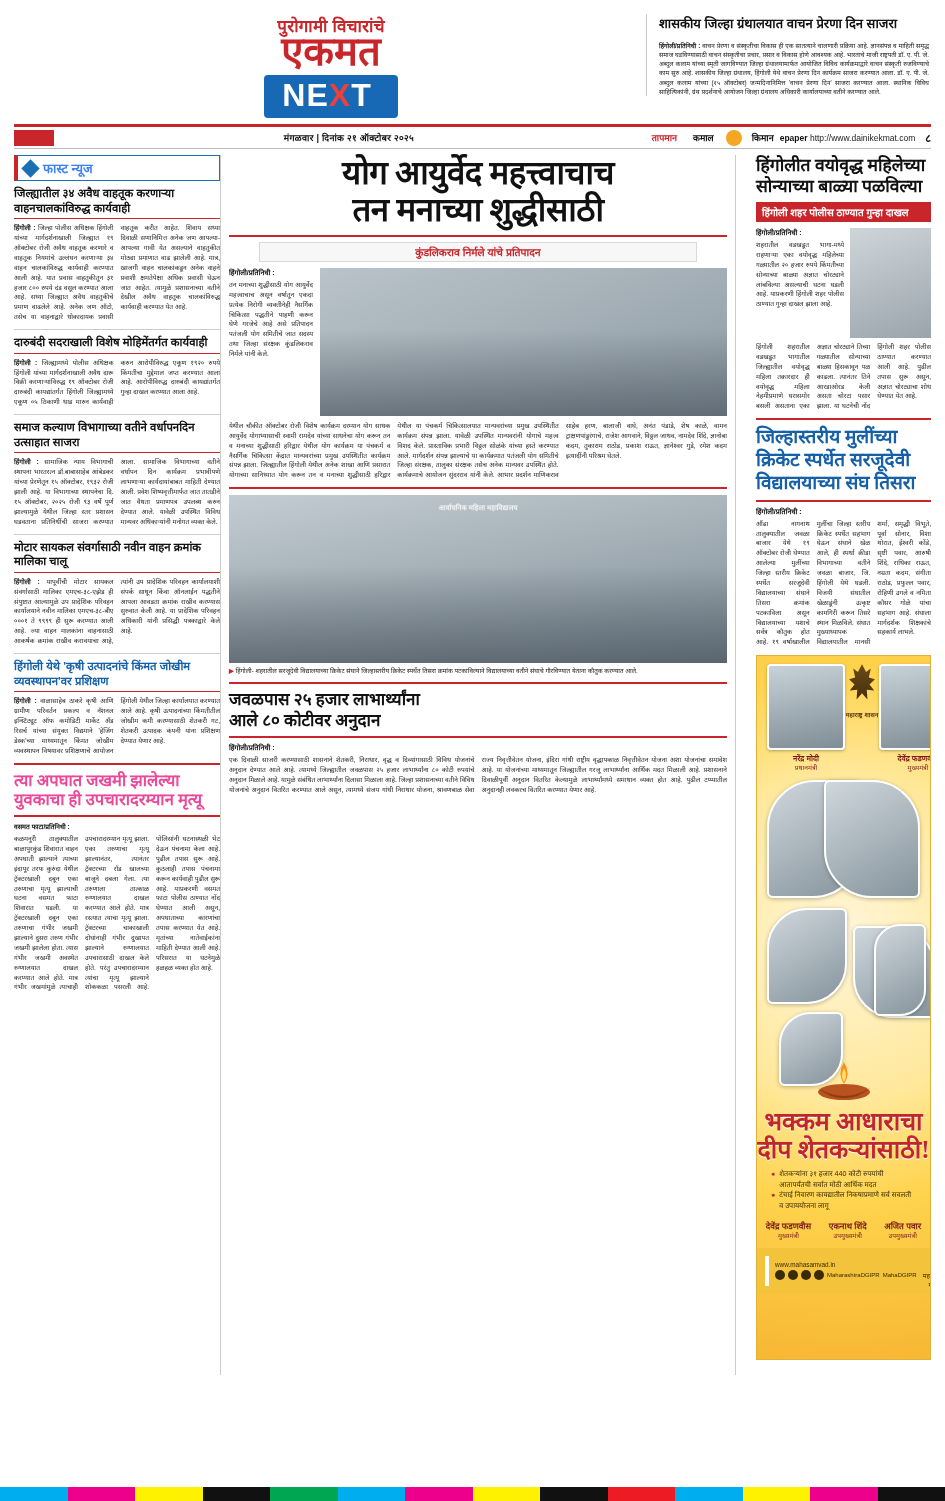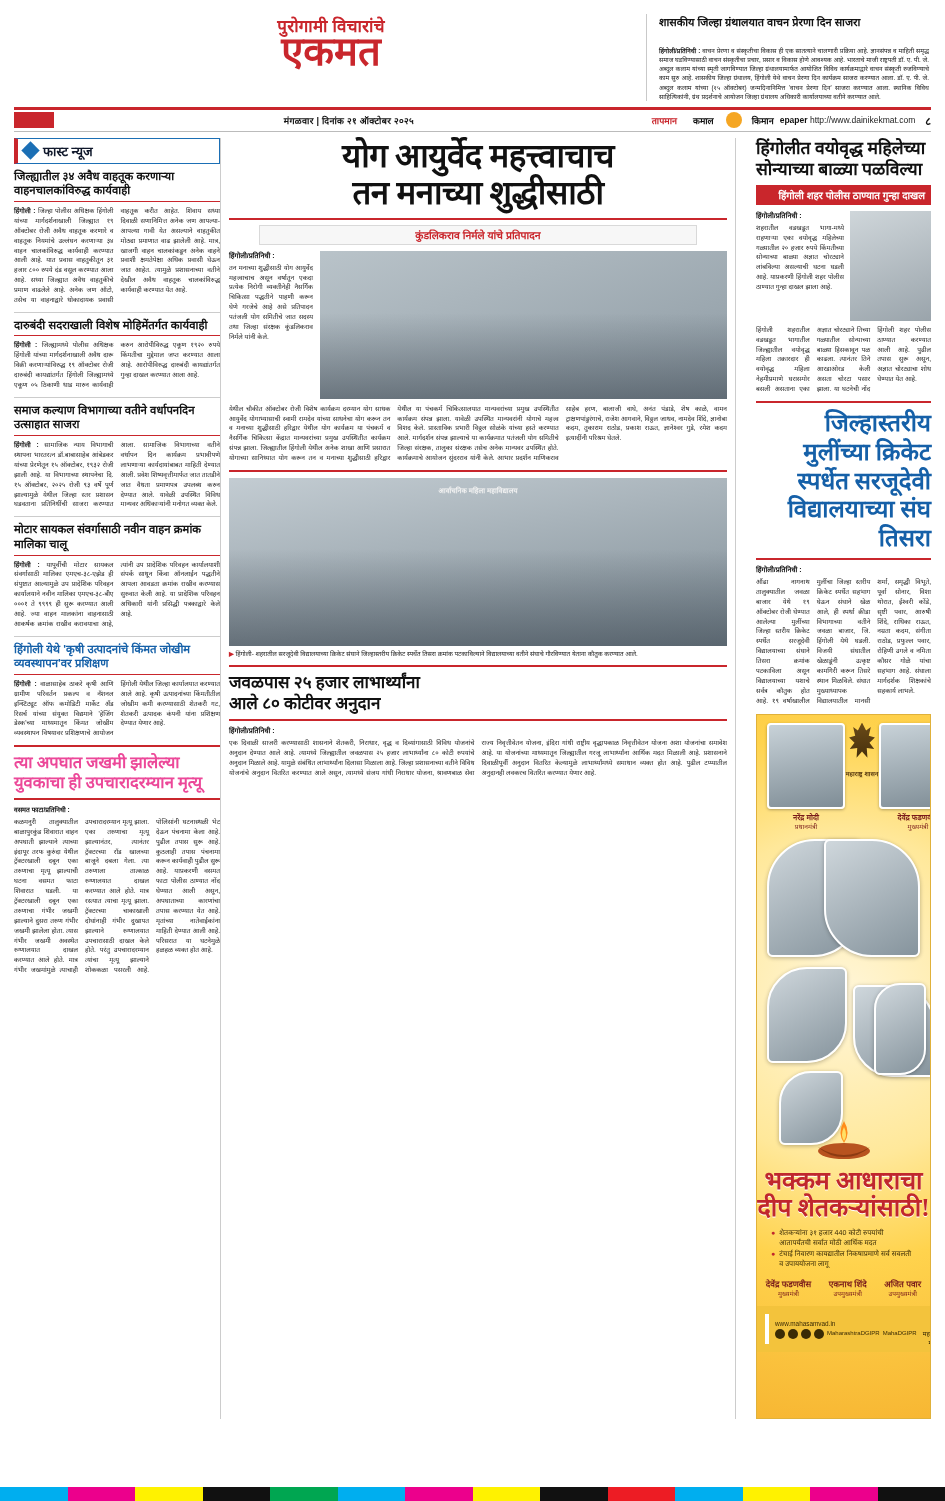--- a/index.html
+++ b/index.html
@@ -30,21 +30,21 @@
     font-family:"Liberation Serif", serif; font-size:40px; font-weight:bold;
     color:#c9262c; text-align:center; line-height:0.95;
   }
   .logo-next {
     margin-top:4px; background:#1769b5; color:#fff; font-weight:bold;
     font-size:32px; padding:2px 26px 4px 18px; border-radius:4px;
     display:inline-block; letter-spacing:1px; position:relative;
   }
   .logo-next .x { color:#e8413e; }
   .masthead-news { flex:1; padding-left:12px; border-left:1px solid #c9c9c9; }
-  .mh-head { font-size:11px; font-weight:bold; color:#111; margin-bottom:17px; }
+  .mh-head { font-size:13px; font-weight:bold; color:#111; margin-bottom:9px; }
   .mh-body { font-size:6.3px; line-height:1.45; text-align:justify; color:#222; }
 
   
   .redbar {
     height:3px; background:#c9262c; margin:2px 14px 0 14px;
   }
   .infobar {
     display:flex; align-items:center; margin:0 14px; height:22px;
     border-bottom:1px solid #bbb; font-size:9px;
   }
@@ -67,21 +67,21 @@
   
   .fastnews-hdr {
     display:flex; align-items:center; gap:6px;
     border:1px solid #1b6fb5; border-left:4px solid #c9262c;
     padding:3px 6px; margin-bottom:5px;
   }
   .fastnews-hdr .dia {
     width:13px; height:13px; background:#1b6fb5; transform:rotate(45deg);
     display:inline-block;
   }
-  .fastnews-hdr .lbl { color:#0f172a; font-weight:bold; font-size:13px; }
+  .fastnews-hdr .lbl { color:#3b82f6; font-weight:bold; font-size:13px; }
 
   .news-item { margin-bottom:7px; }
   .ni-title {
     font-size:11.4px; font-weight:bold; line-height:1.28; color:#111;
     border-bottom:1px solid #c9262c; padding-bottom:3px; margin-bottom:4px;
   }
   .ni-title.blue { color:#1560a8; }
   .ni-body { font-size:6.6px; line-height:1.5; text-align:justify; color:#222; }
   .hr-thin { border:0; border-top:1px solid #ccc; margin:5px 0; }
 
@@ -107,25 +107,25 @@
   }
   .cap { font-size:6.3px; line-height:1.45; color:#222; text-align:justify; margin-top:3px; }
 
   
   .rh-head {
     font-family:"Liberation Serif", serif; font-size:17.5px; font-weight:bold;
     line-height:1.2; color:#111;
   }
   .rh-band {
     background:#c9262c; color:#fff; font-size:10px; font-weight:bold;
-    padding:3px 6px; margin:5px 0 6px 0; display:block;text-align:right;
+    padding:3px 6px; margin:5px 0 6px 0; display:block;
   }
   .blue-head {
-    font-family:"Liberation Serif", serif; font-size:24px; font-weight:bold;
-    line-height:1.2; color:#1560a8;text-align:right;
+    font-family:"Liberation Serif", serif; font-size:19px; font-weight:bold;
+    line-height:1.2; color:#1560a8;
   }
 
   .sec-rule { height:2px; background:#c9262c; margin:7px 0 6px 0; }
 
   
   .advert {
     position:relative; margin-top:8px; overflow:hidden;
     background:radial-gradient(circle at 50% 40%, #fff6d9 0%, #ffe89a 38%, #ffd34d 62%, #f7b733 100%);
     border:1px solid #e0b13a;
   }
@@ -185,20 +185,21 @@
 </head>
 <body>
 
 <div class="page">
 
   <div class="masthead">
     <div class="logo-block">
       <div class="logo-right">
         <div class="logo-purogami">पुरोगामी विचारांचे</div>
         <div class="logo-ekmat">एकमत</div>
+        <div class="logo-next">NE<span class="x">X</span>T</div>
       </div>
     </div>
     <div class="masthead-news">
       <div class="mh-head">शासकीय जिल्हा ग्रंथालयात वाचन प्रेरणा दिन साजरा</div>
       <div class="mh-body">
         <b>हिंगोली/प्रतिनिधी :</b>
         <span>वाचन प्रेरणा व संस्कृतीचा विकास ही एक सातत्याने चालणारी प्रक्रिया आहे. ज्ञानसंपन्न व माहिती समृद्ध समाज घडविण्यासाठी वाचन संस्कृतीचा प्रचार, प्रसार व विकास होणे आवश्यक आहे. भारताचे माजी राष्ट्रपती डॉ. ए. पी. जे. अब्दुल कलाम यांच्या स्मृती जागविण्यात जिल्हा ग्रंथालयामार्फत आयोजित विविध कार्यक्रमाद्वारे वाचन संस्कृती रुजविण्याचे काम सुरु आहे. शासकीय जिल्हा ग्रंथालय, हिंगोली येथे वाचन प्रेरणा दिन कार्यक्रम साजरा करण्यात आला. डॉ. ए. पी. जे. अब्दुल कलाम यांच्या (१५ ऑक्टोबर) जन्मदिनानिमित्त 'वाचन प्रेरणा दिन' साजरा करण्यात आला. स्थानिक विविध साहित्यिकांनी, ग्रंथ प्रदर्शनाचे आयोजन जिल्हा ग्रंथालय अधिकारी कार्यालयाच्या वतीने करण्यात आले.</span>
       </div>
     </div>
   </div>

